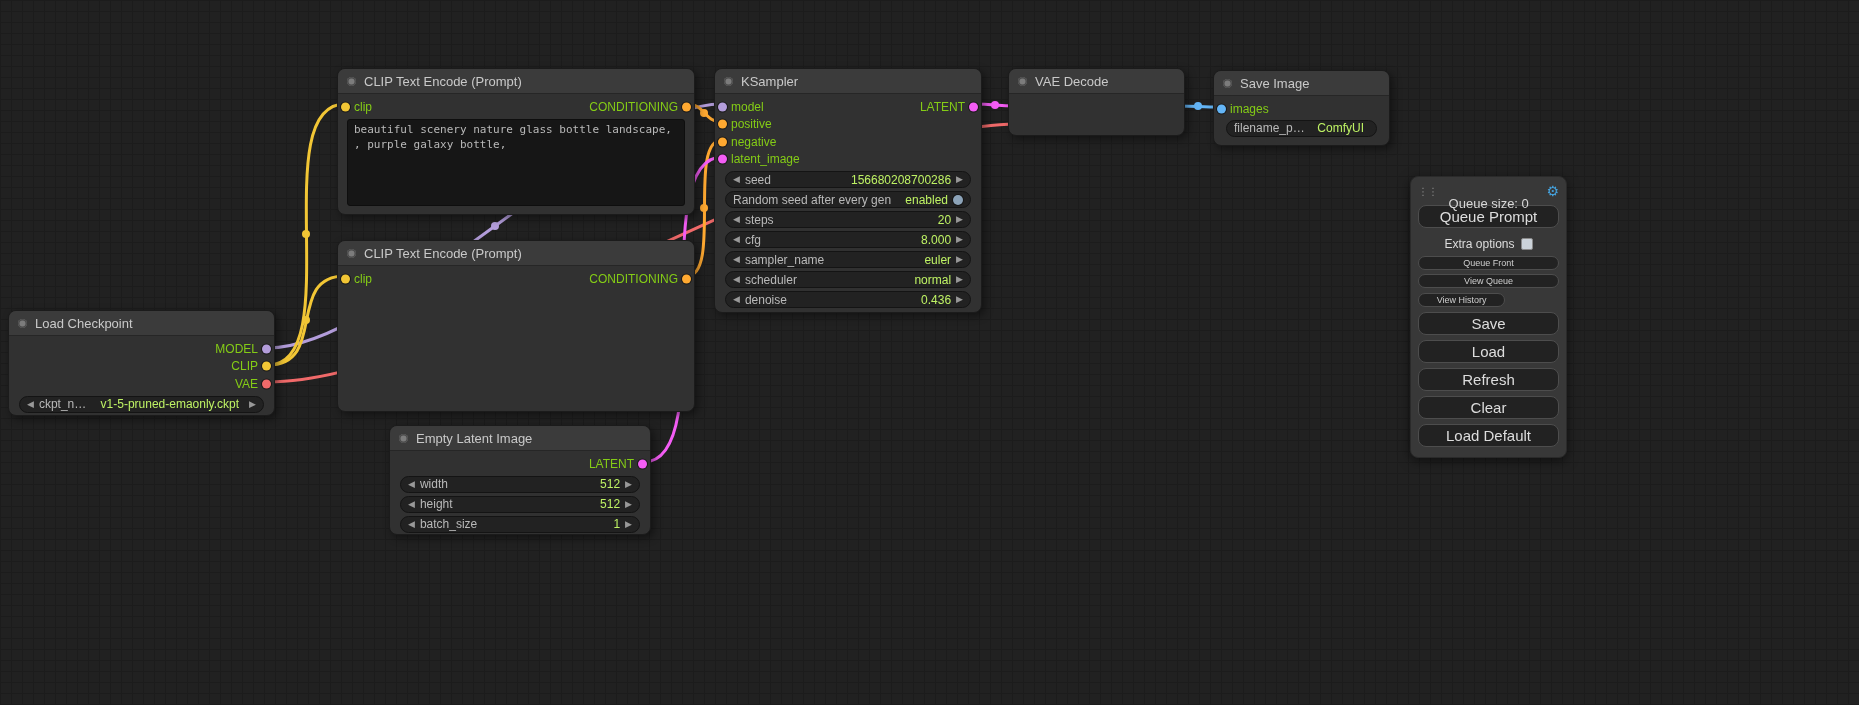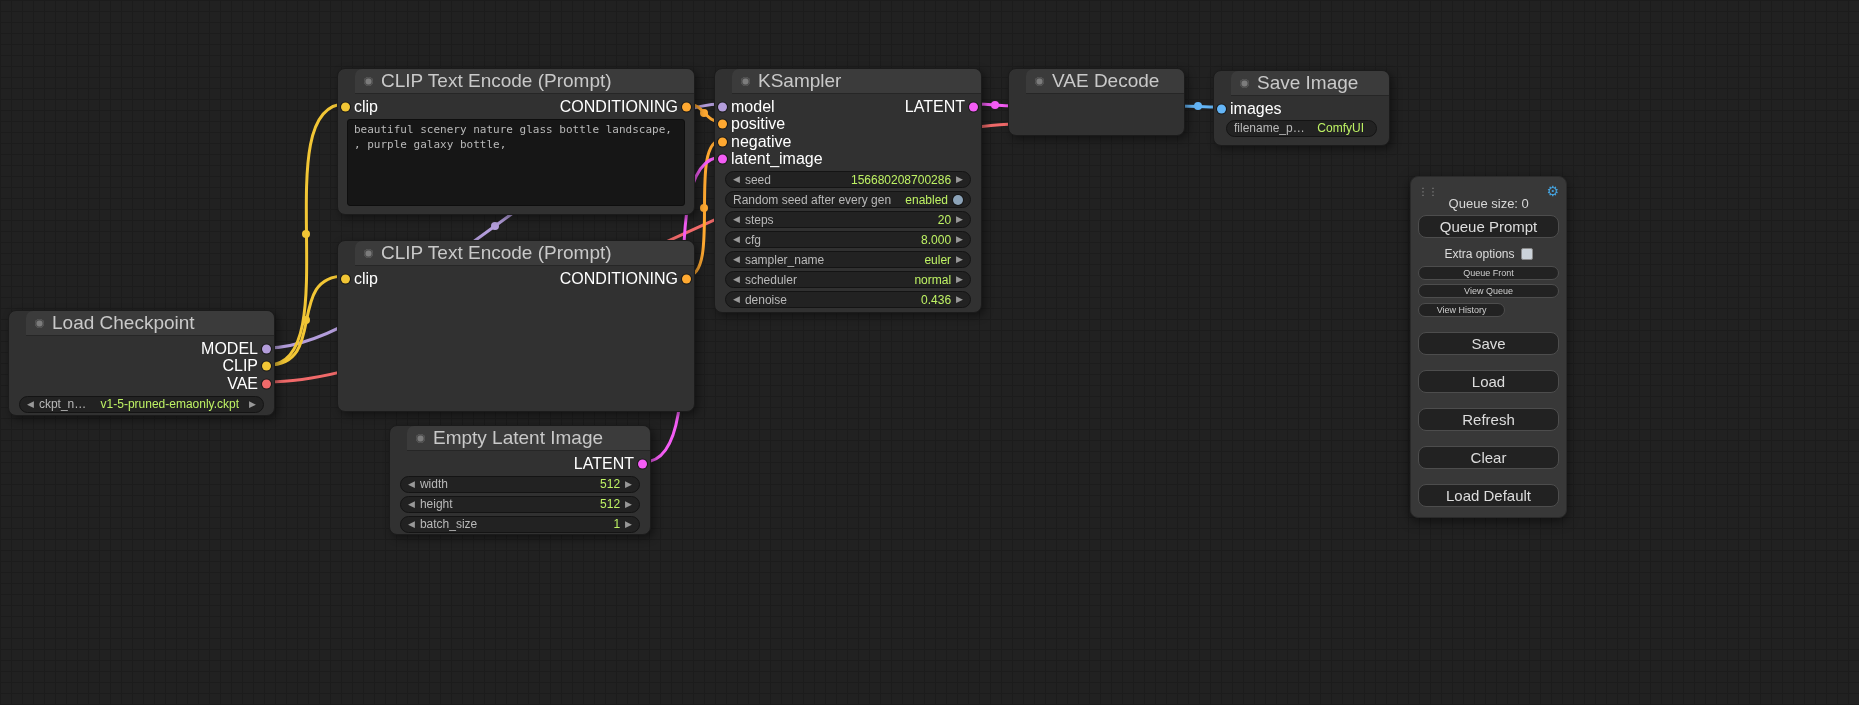--- a/index.html
+++ b/index.html
@@ -13,27 +13,27 @@
       linear-gradient(#181818 1px, transparent 1px),
       linear-gradient(90deg,#181818 1px, transparent 1px);
     background-size:11px 11px,11px 11px,110px 110px,110px 110px;}
 
   svg.wires{position:absolute;left:0;top:0;z-index:1;}
 
   .node{position:absolute;z-index:2;background:#313131;border:1px solid #1b1b1b;
         border-radius:8px;box-shadow:3px 3px 9px rgba(0,0,0,.45);box-sizing:border-box;}
   .node-title{height:24px;background:#3b3b3b;border-radius:7px 7px 0 0;
         border-bottom:1px solid #262626;display:flex;align-items:center;gap:8px;
-        padding:0 9px;color:#c9c9c9;font-size:19px;white-space:nowrap;margin-left:17px;}
+        padding:0 9px;color:#c9c9c9;font-size:13px;white-space:nowrap;}
   .collapse-dot{width:9px;height:9px;border-radius:50%;background:#7c7c7c;
         box-shadow:inset 0 0 0 1.5px #4c4c4c;flex:0 0 auto;}
 
   .slots{padding-top:4px;}
   .slot{position:relative;height:17.5px;display:flex;align-items:center;
-        font-size:16px;color:#ffffff;padding:0 16px;box-sizing:border-box;}
+        font-size:12px;color:#84cc16;padding:0 16px;box-sizing:border-box;}
   .slot.out{justify-content:flex-end;}
   .flex-spacer{flex:1;}
   .port{position:absolute;top:50%;transform:translateY(-50%);width:9px;height:9px;
         border-radius:50%;background:#888;box-shadow:0 0 0 1px rgba(0,0,0,.5);}
   .in-port{left:3px;}
   .out-port{right:3px;}
 
   .widget{position:relative;height:17px;margin:3px 10px 0;background:#222222;
         border:1px solid #141414;border-radius:9px;display:flex;align-items:center;
         padding:0 7px;font-size:12px;color:#c6c6c6;gap:5px;box-sizing:border-box;
@@ -51,21 +51,21 @@
 
   .queue-panel{position:absolute;left:1410px;top:176px;width:157px;z-index:3;
         background:#383838;border:1px solid #2a2a2a;border-radius:8px;
         box-shadow:0 3px 12px rgba(0,0,0,.55);padding:5px 7px 10px;box-sizing:border-box;}
   .qp-header{display:flex;align-items:center;gap:4px;color:#d8d8d8;font-size:13px;height:18px;}
   .drag-handle{color:#8a8a8a;font-size:10px;width:13px;cursor:grab;}
   .queue-size{flex:1;text-align:center;margin-top:24px;}
   .gear{font-size:14px;cursor:pointer;}
   .qp-btn{display:block;width:100%;background:#222222;border:1px solid #4d4d4d;
         border-radius:8px;color:#dddddd;font-family:inherit;cursor:pointer;}
-  .qp-btn.big{height:23px;font-size:15px;margin-top:15px;padding:0;}
+  .qp-btn.big{height:23px;font-size:15px;margin-top:5px;padding:0;}
   .extra-options-row{display:flex;justify-content:center;align-items:center;gap:6px;
         margin-top:9px;font-size:12px;color:#dddddd;}
   .checkbox{width:10px;height:10px;background:#ccd3da;border:1px solid #8a8a8a;
         border-radius:2px;cursor:pointer;}
   .small-btn-row{display:flex;gap:4px;margin-top:5px;flex-direction:column;}
   .small-btn-row.center{justify-content:center;}
   .qp-btn.small{height:14px;font-size:9px;line-height:11px;padding:0 4px;
         border-radius:7px;color:#cfcfcf;}
   .qp-btn.small.history{width:62%;}
   .gap-before{margin-top:12px;}

